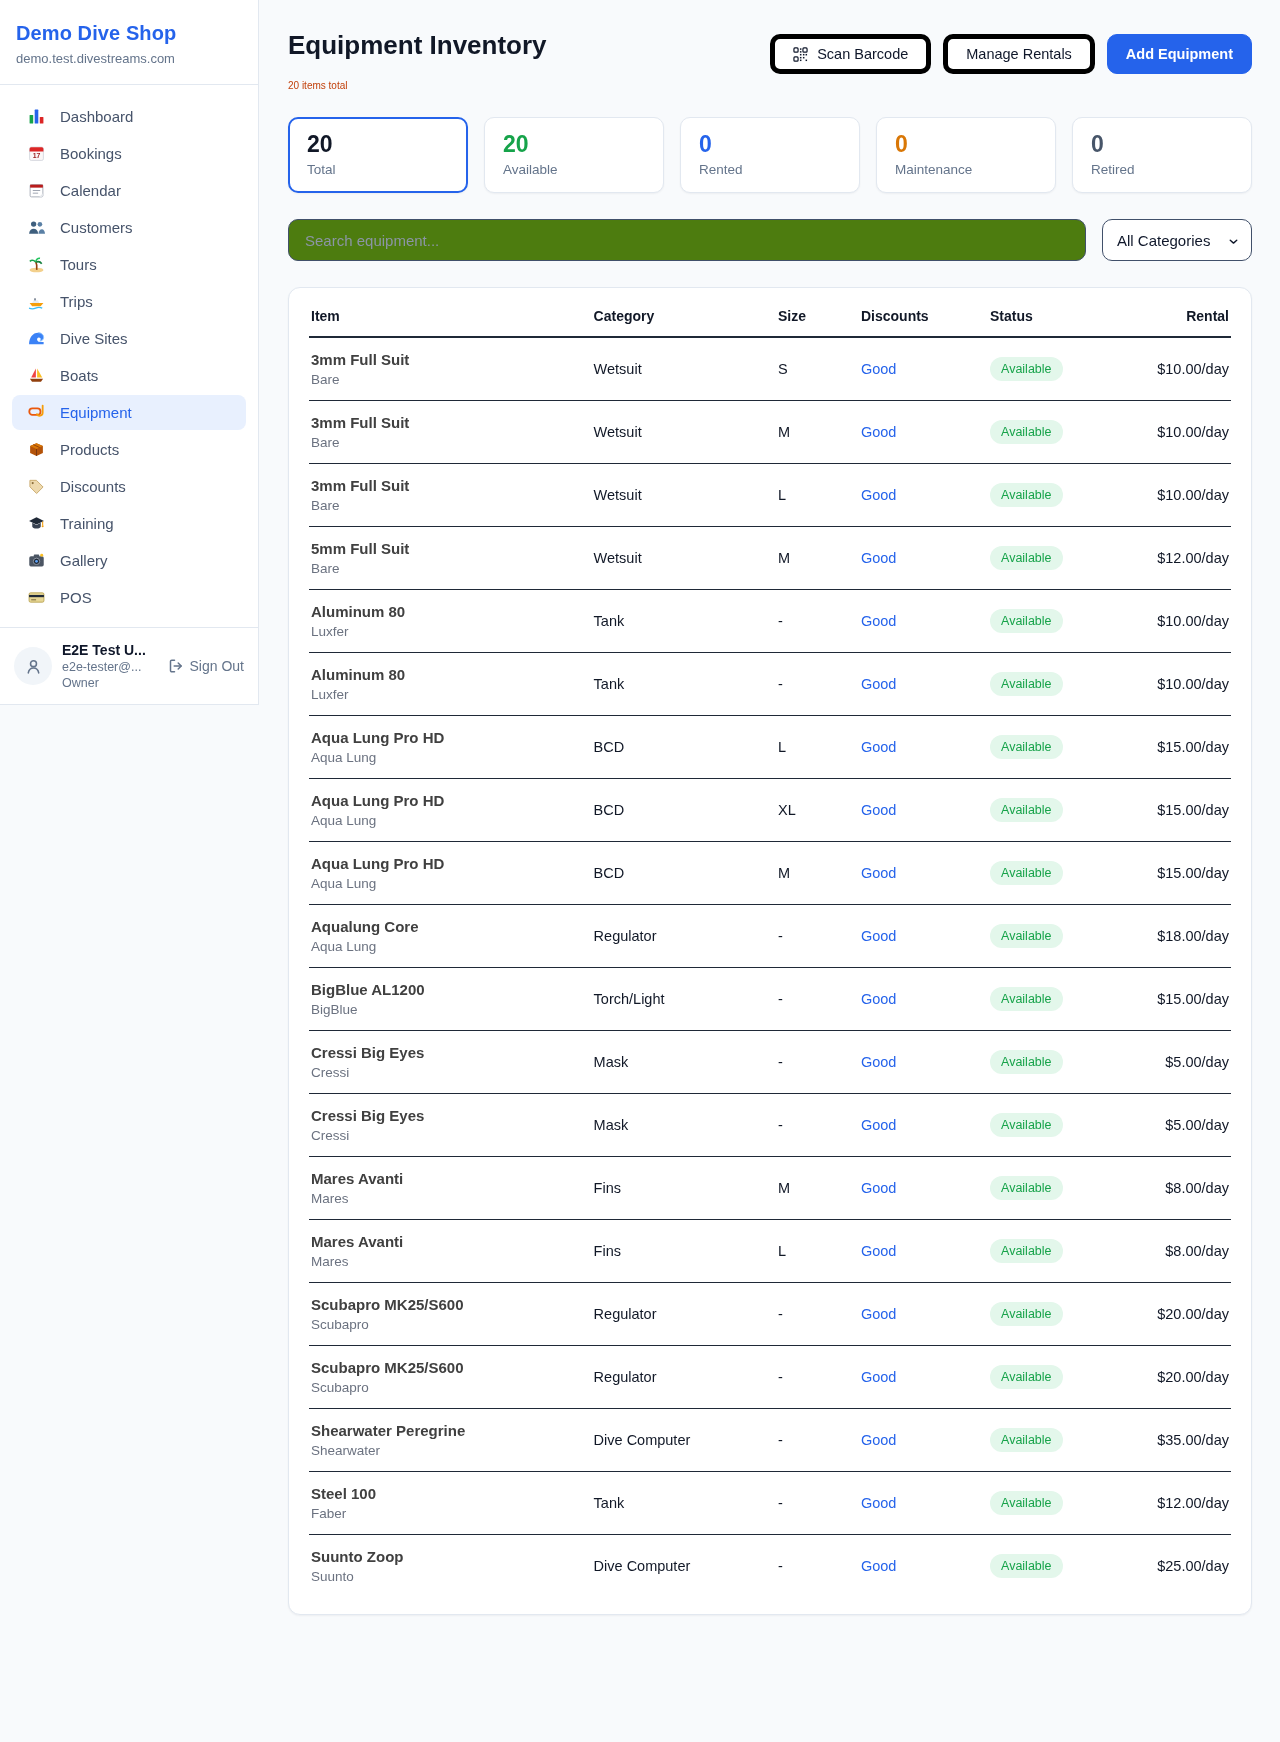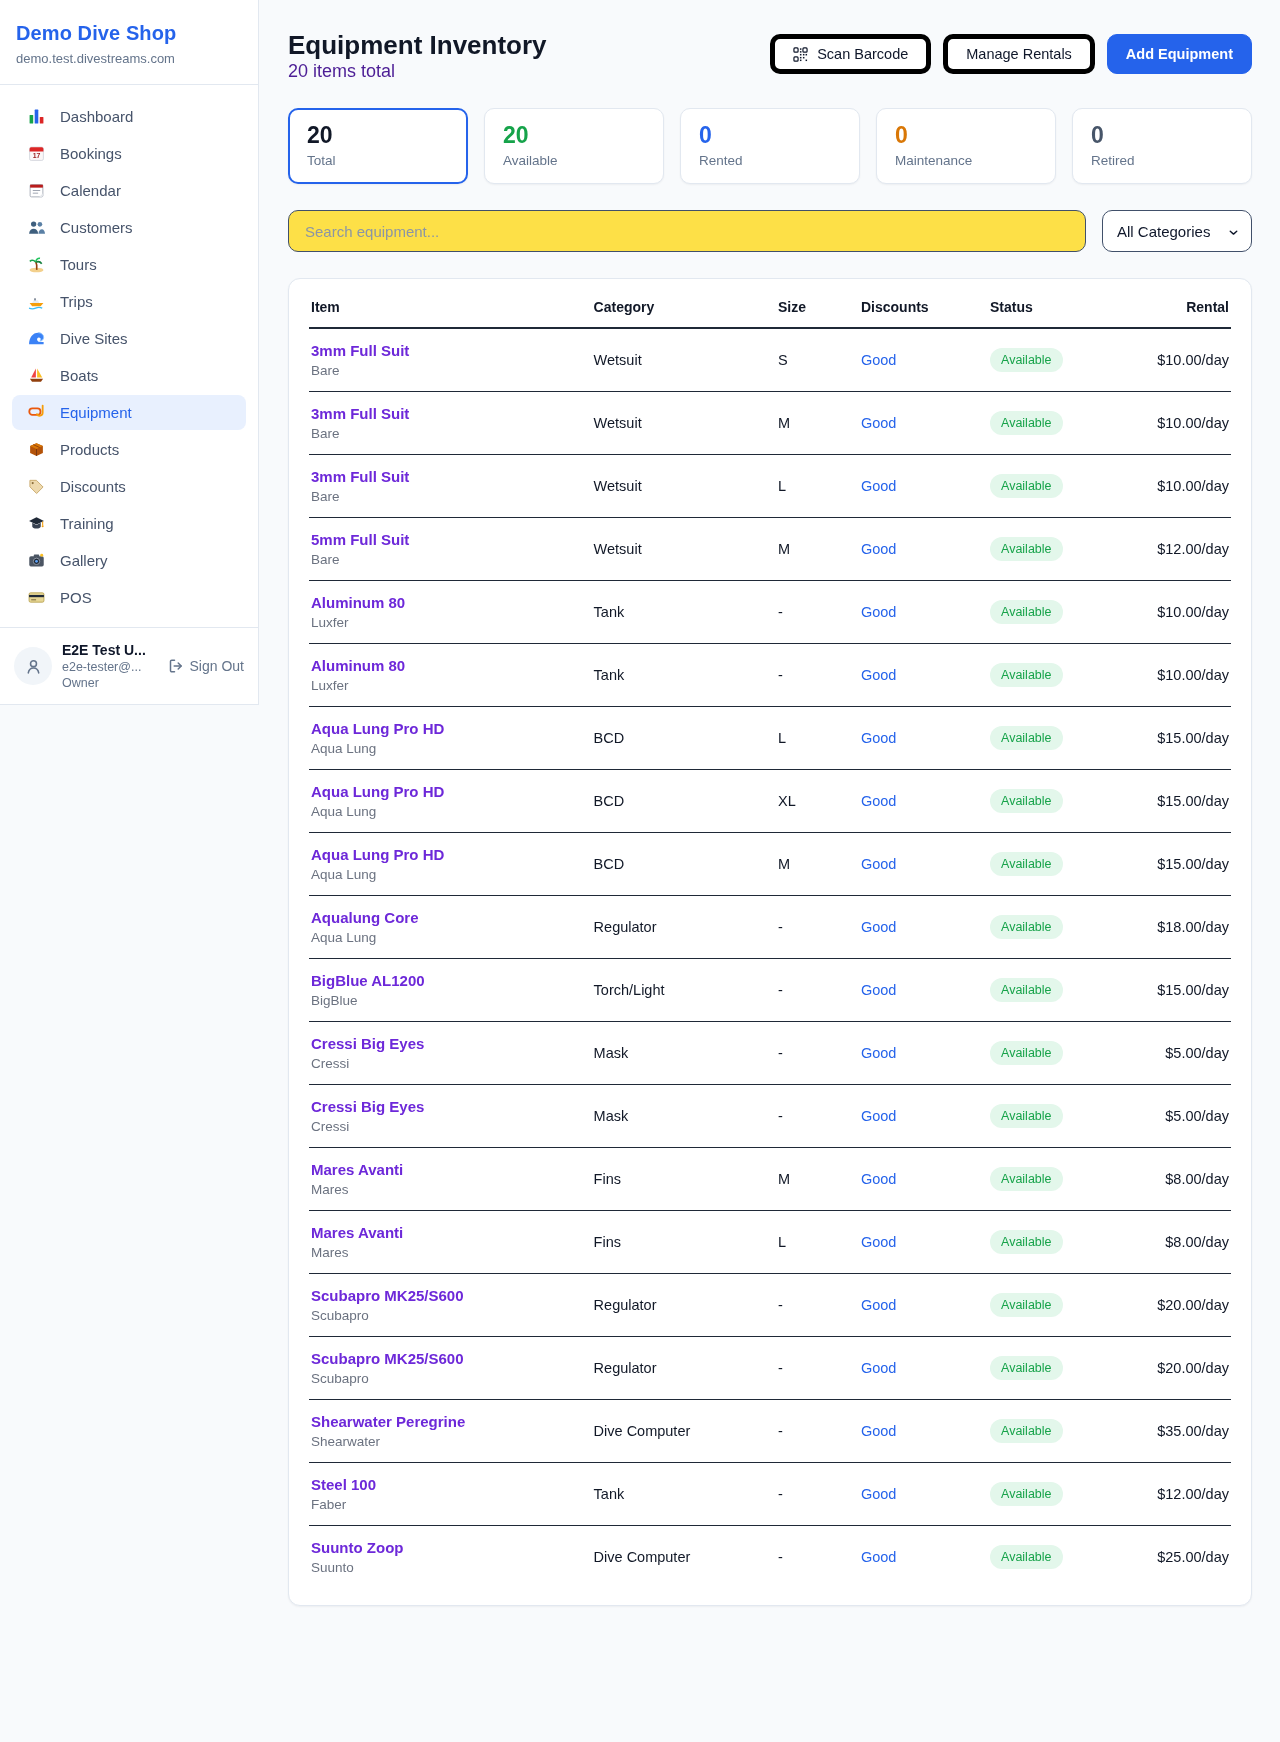--- a/index.html
+++ b/index.html
@@ -44,21 +44,21 @@
   .user-email, .user-role { font-size: 12.5px; color: #64748b; margin-top: 2px; white-space: nowrap; }
   .signout-btn {
     margin-left: auto; display: flex; align-items: center; gap: 6px;
     background: none; border: none; color: #64748b; font-size: 14px;
     font-family: inherit; cursor: pointer; flex: none;
   }
   
   .main { margin-left: 260px; padding: 30px 28px 20px; }
   .page-head { display: flex; justify-content: space-between; align-items: flex-start; }
   .page-title { font-size: 26px; font-weight: 800; color: #111827; }
-  .page-sub { font-size: 18px; color: #4c1d95; margin-top: 0; }
+  .page-sub { font-size: 10px; color: #c2410c; margin-top: 19px; }
   .head-actions { display: flex; gap: 12px; margin-top: 4px; }
   .btn {
     height: 40px; padding: 0 18px; border-radius: 10px;
     font-size: 14.5px; font-family: inherit; cursor: pointer;
     display: inline-flex; align-items: center; gap: 9px;
   }
   .btn-outline { background: #fff; border: 5px solid #000000; color: #0f172a; font-weight: 500; }
   .btn-primary { background: #2563eb; border: 1px solid #2563eb; color: #fff; font-weight: 600; }
   
   .stats { display: grid; grid-template-columns: repeat(5, 1fr); gap: 16px; margin-top: 26px; }
@@ -67,21 +67,21 @@
     padding: 13px 18px 15px; cursor: pointer;
     box-shadow: 0 1px 2px rgba(15,23,42,.05);
   }
   .stat-card.active { border: 2px solid #2563eb; padding: 12px 17px 14px; }
   .stat-value { font-size: 23px; font-weight: 800; }
   .stat-label { font-size: 13.5px; color: #64748b; margin-top: 4px; }
   
   .filters { display: flex; gap: 16px; margin-top: 26px; }
   .search-input {
     flex: 1; height: 42px; border: 1px solid #41506a; border-radius: 10px;
-    background: #fde047; padding: 0 16px; font-size: 15px; font-family: inherit; color: #0f172a;
+    background: #4d7c0f; padding: 0 16px; font-size: 15px; font-family: inherit; color: #0f172a;
   }
   .search-input::placeholder { color: #8b95a5; }
   .select-wrap { position: relative; }
   .category-select {
     appearance: none; -webkit-appearance: none;
     height: 42px; min-width: 150px; border: 1px solid #41506a; border-radius: 10px;
     background: #fff; padding: 0 36px 0 14px; font-size: 15px; font-family: inherit; color: #0f172a;
     cursor: pointer;
   }
   .select-wrap .chev { position: absolute; right: 12px; top: 15px; pointer-events: none; }
@@ -97,21 +97,21 @@
   }
   th:first-child { padding-left: 2px; }
   th:last-child { text-align: right; padding-right: 2px; }
   td {
     padding: 13px 8px; border-bottom: 1px solid #1f2937;
     font-size: 14.5px; color: #111827; vertical-align: middle;
   }
   td:first-child { padding-left: 2px; }
   td:last-child { text-align: right; padding-right: 2px; font-weight: 500; }
   tbody tr:last-child td { border-bottom: none; padding-bottom: 18px; }
-  .item-link { color: #6d28d9; font-weight: 700; font-size: 15px; text-decoration: none; cursor: pointer; display: inline-block; }
+  .item-link { color: #404040; font-weight: 700; font-size: 15px; text-decoration: none; cursor: pointer; display: inline-block; }
   .item-brand { color: #6b7280; font-size: 13.5px; margin-top: 4px; }
   .cond-link { color: #2563eb; cursor: pointer; }
   .pill {
     display: inline-block; background: #e3f7eb; color: #17a34a;
     border-radius: 999px; padding: 5px 11px; font-size: 12.5px;
   }
 </style>
 </head>
 <body>
 

